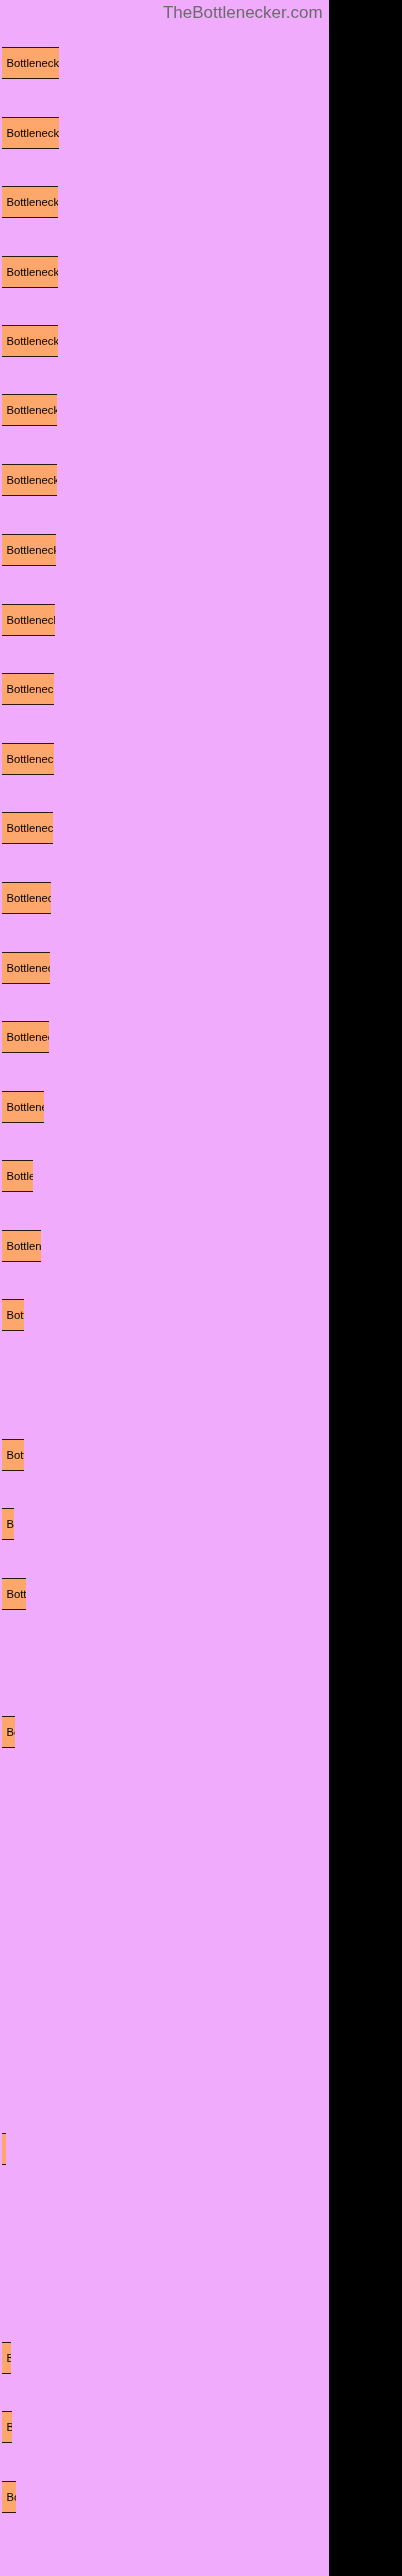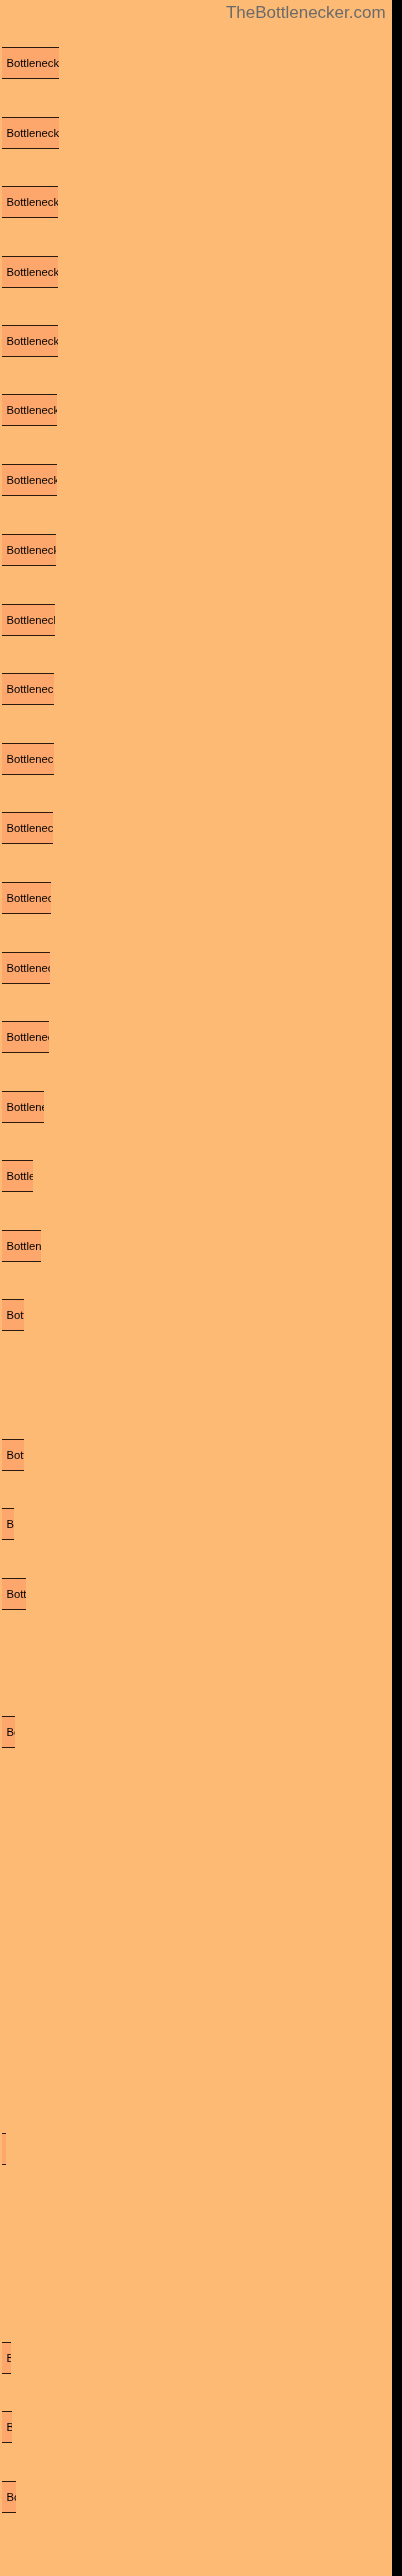--- a/index.html
+++ b/index.html
@@ -9,23 +9,23 @@
   }
   body {
     width: 403px;
     height: 2576px;
     position: relative;
     font-family: "Liberation Sans", sans-serif;
     overflow: hidden;
   }
   #page-root {
     position: relative;
-    width: 392px;
+    width: 329px;
     height: 2576px;
-    background: #fdba74;
+    background: #f0abfc;
   }
   .site-title {
     position: absolute;
     right: 6.4px;
     top: 1.6px;
     color: #6b6b6b;
     font-size: 17px;
     font-family: "Liberation Sans", sans-serif;
     letter-spacing: 0px;
     white-space: nowrap;

